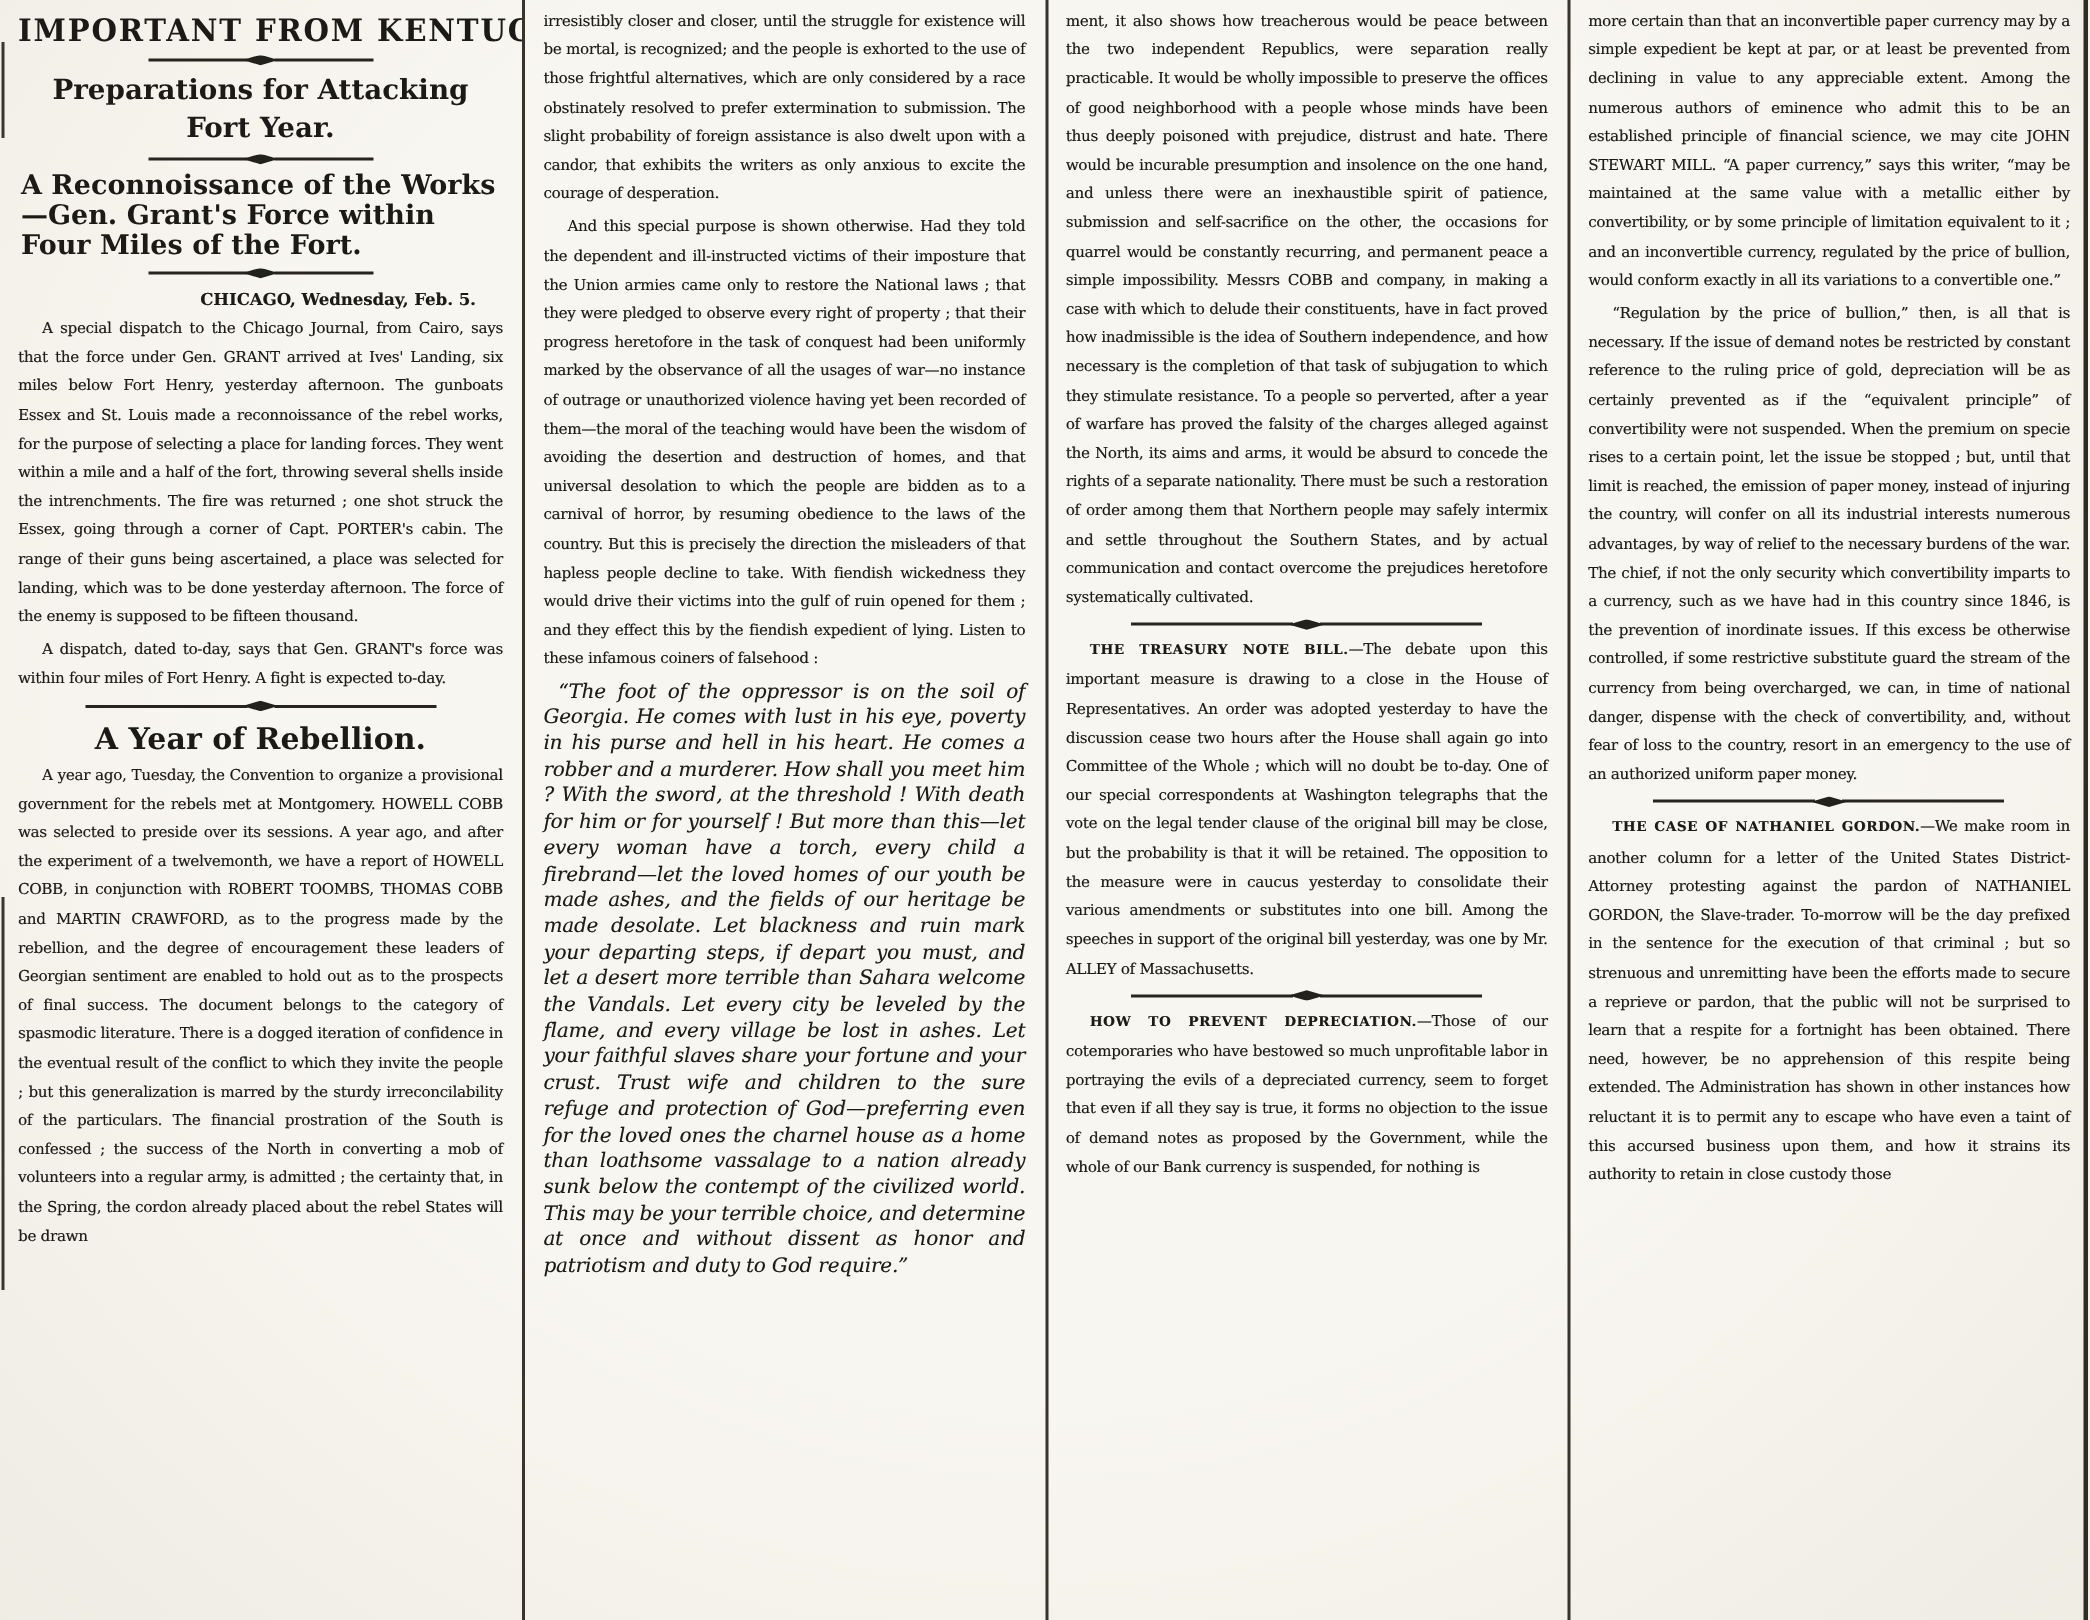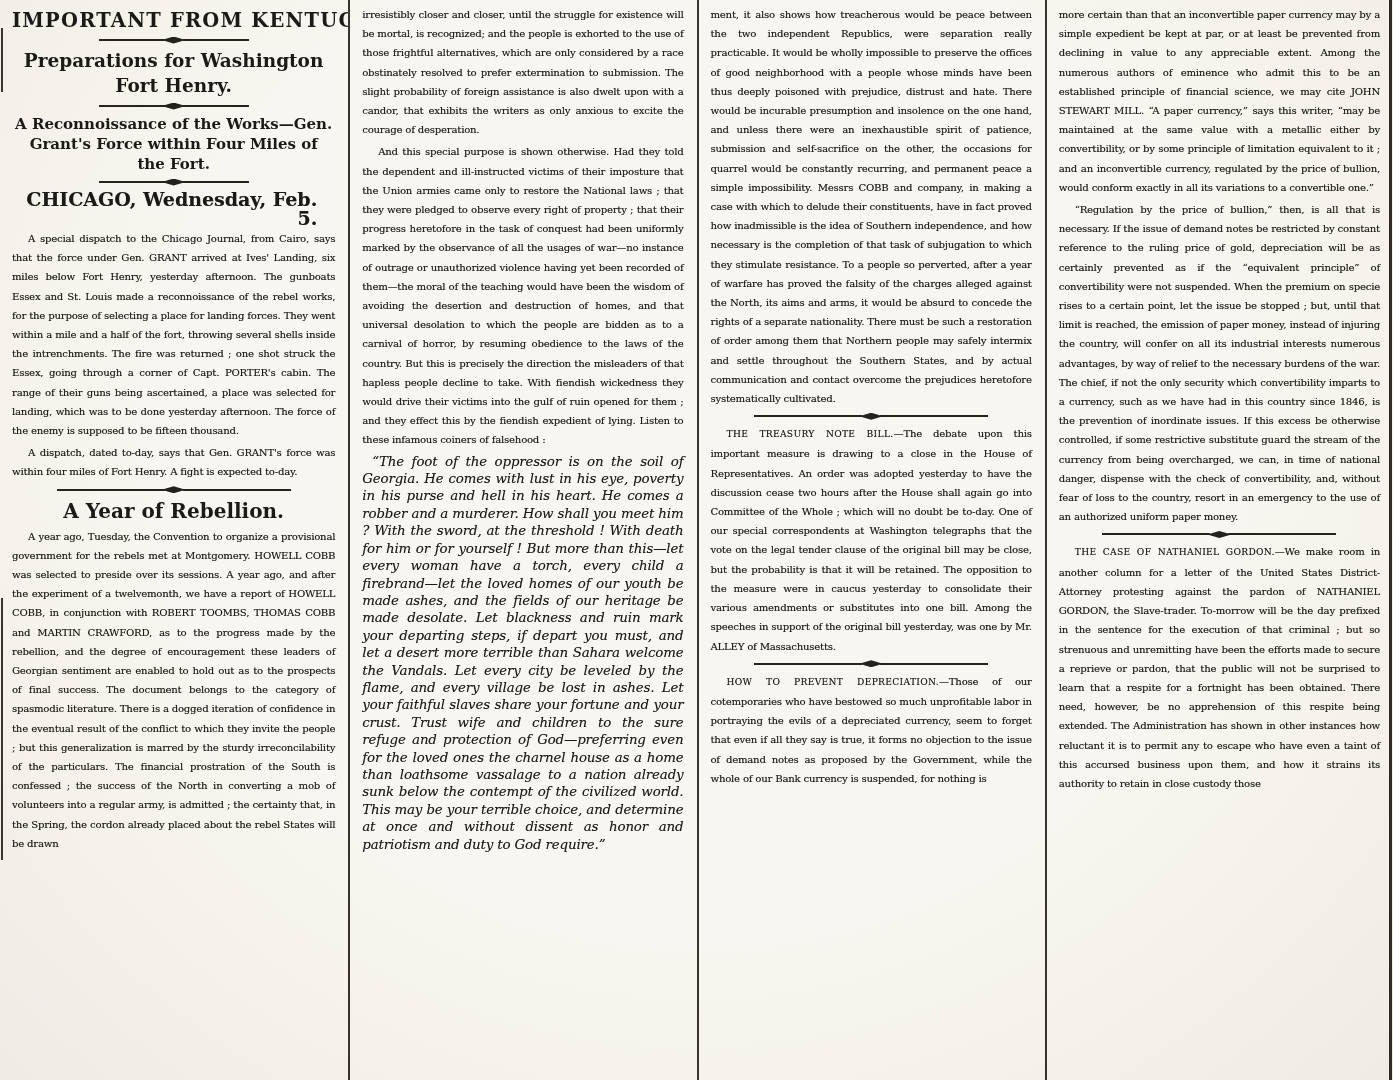--- a/index.html
+++ b/index.html
@@ -35,46 +35,46 @@
   .headline {
     font-size: 19.5px; font-weight: bold; text-align: center;
     letter-spacing: 1.2px; margin: 4px 0 2px 0; white-space: nowrap;
     transform: scaleY(1.06);
   }
   .subhead {
     font-size: 18.5px; font-weight: bold; text-align: center;
     line-height: 25px; margin: 3px 6px 2px 6px;
   }
   .deck {
-    font-size: 15px; font-weight: bold; text-align: center;
+    font-size: 18px; font-weight: bold; 
     line-height: 20px; margin: 3px 2px 2px 2px;
   }
   .section-head {
     font-size: 20px; font-weight: bold; text-align: center;
     margin: 4px 0 4px 0;
   }
   .dateline {
-    font-size: 19px; text-align: right; padding-right: 18px;
+    font-size: 11px; text-align: right; padding-right: 18px;
     margin: 1px 0 1px 0; line-height: 19px; font-weight: bold;
     text-shadow: 0.2px 0.2px 0 rgba(28,26,22,0.45);
   }
   p.body {
     font-size: 10px; line-height: 19.2px; text-align: justify;
     margin: 0 0 3px 0; text-indent: 16px;
     letter-spacing: -0.15px;
     text-shadow: 0.25px 0.25px 0 rgba(28,26,22,0.5);
   }
   p.noindent { text-indent: 0; }
   p.quote {
     font-size: 13.3px; line-height: 17.4px; font-style: italic;
     text-align: justify; margin: 2px 0 4px 0; text-indent: 10px;
     letter-spacing: -0.1px;
     text-shadow: 0.2px 0.2px 0 rgba(28,26,22,0.45);
   }
-  .lead { font-size: 0.9em; letter-spacing: 0.4px; font-weight: normal; }
+  .lead { font-size: 0.9em; letter-spacing: 0.4px; font-weight: bold; }
   .orn {
     display: flex; align-items: center; justify-content: center;
     margin: 3px auto 3px auto; height: 10px;
   }
   .orn::before, .orn::after {
     content: ""; height: 2px; background: #27241e;
   }
   .orn-sm::before, .orn-sm::after { width: 66px; }
   .orn-lg::before, .orn-lg::after { width: 108px; }
   .orn-diamond {
@@ -85,21 +85,21 @@
 </head>
 <body>
 
 <div class="page">
 
   <div class="col">
     <h1 class="headline">IMPORTANT FROM KENTUCKY.</h1>
     <div class="orn orn-sm">
         <span class="orn-diamond"></span>
       </div>
-    <h2 class="subhead">Preparations for Washington Fort Henry.</h2>
+    <h2 class="subhead">Preparations for Attacking Fort Year.</h2>
     <div class="orn orn-sm">
         <span class="orn-diamond"></span>
       </div>
     <h3 class="deck">A Reconnoissance of the Works—Gen. Grant's Force within Four Miles of the Fort.</h3>
     <div class="orn orn-sm">
         <span class="orn-diamond"></span>
       </div>
     <p class="dateline">CHICAGO, Wednesday, Feb. 5.</p>
     <p class="body">A special dispatch to the Chicago Journal, from Cairo, says that the force under Gen. GRANT arrived at Ives' Landing, six miles below Fort Henry, yesterday afternoon. The gunboats Essex and St. Louis made a reconnoissance of the rebel works, for the purpose of selecting a place for landing forces. They went within a mile and a half of the fort, throwing several shells inside the intrenchments. The fire was returned ; one shot struck the Essex, going through a corner of Capt. PORTER's cabin. The range of their guns being ascertained, a place was selected for landing, which was to be done yesterday afternoon. The force of the enemy is supposed to be fifteen thousand.</p>
     <p class="body">A dispatch, dated to-day, says that Gen. GRANT's force was within four miles of Fort Henry. A fight is expected to-day.</p>

